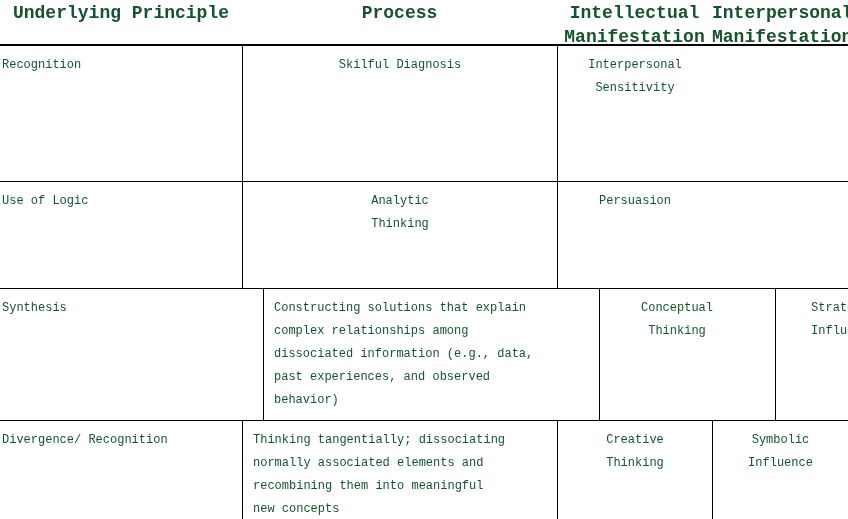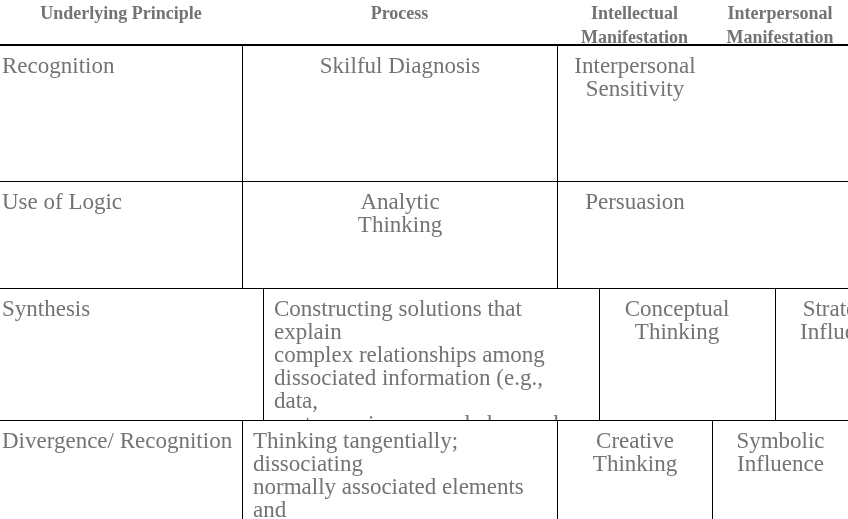--- a/index.html
+++ b/index.html
@@ -5,22 +5,22 @@
   html, body {
     margin: 0;
     padding: 0;
     background: #ffffff;
   }
   #table-figure {
     position: relative;
     width: 848px;
     height: 519px;
     background: #ffffff;
-    color: #737373;
-    font-family: Liberation Serif, serif;
+    color: #14532d;
+    font-family: Liberation Mono, monospace;
     overflow: hidden;
     box-sizing: border-box;
   }
   .grid-row {
     display: grid;
     grid-template-columns: 242px 315px 155px 136px;
     box-sizing: border-box;
   }
   .grid-row > div {
     box-sizing: border-box;
@@ -34,21 +34,21 @@
   .header-row > div {
     font-weight: bold;
     font-size: 18px;
     line-height: 24px;
     text-align: center;
     padding-top: 1px;
     white-space: pre-line;
   }
   
   .body-row > div {
-    font-size: 23px;
+    font-size: 12px;
     line-height: 23px;
     white-space: pre-line;
   }
   .body-row > div + div {
     border-left: 1.5px solid #000000;
   }
   .row-1 { height: 136px; border-bottom: 1.5px solid #000000; }
   .row-2 { height: 107px; border-bottom: 1.5px solid #000000; }
   .row-3 { height: 132px; border-bottom: 1.5px solid #000000; gap: 21px; }
   .row-4 { height: 98px; }

